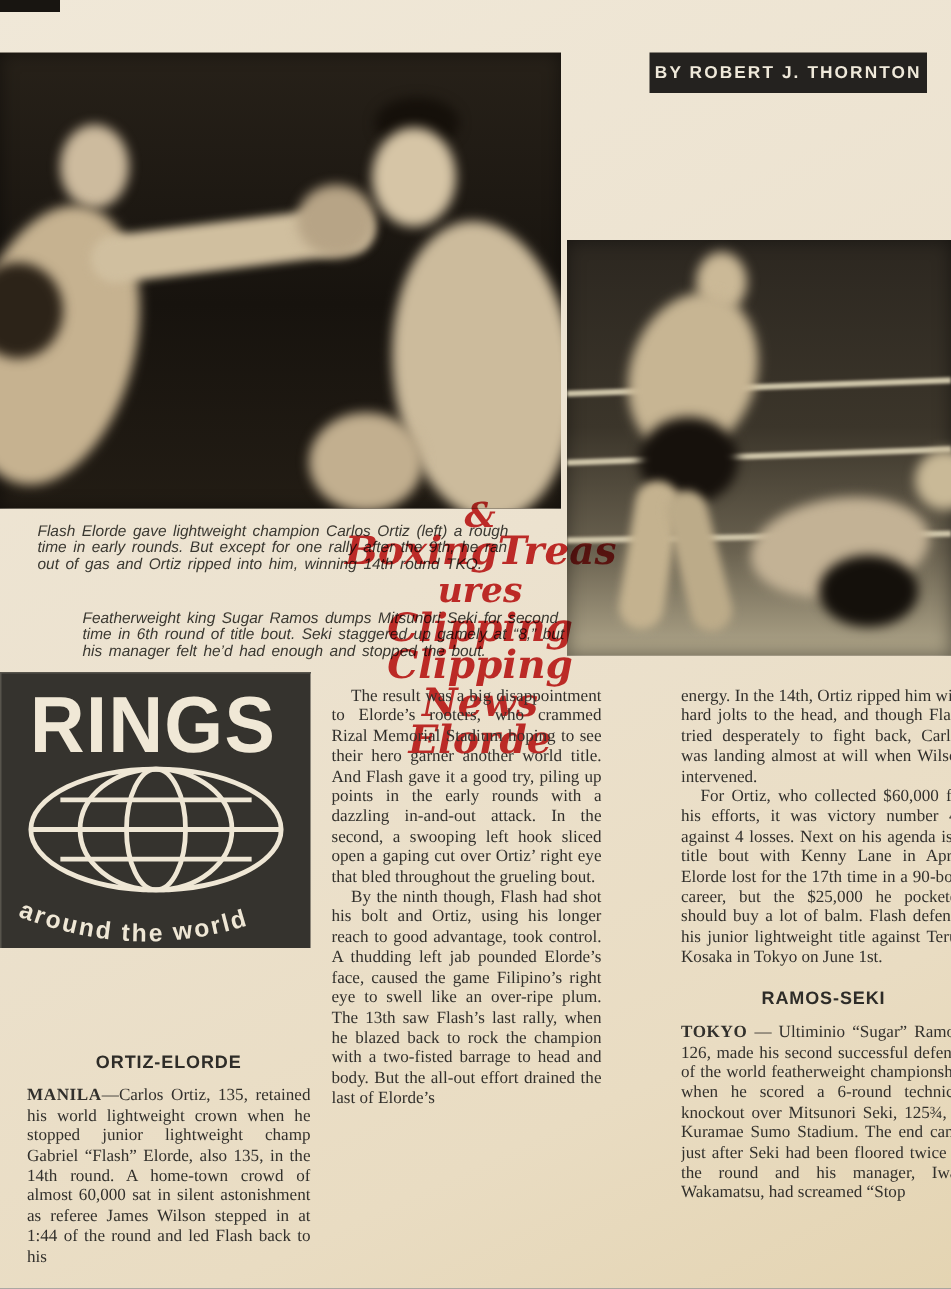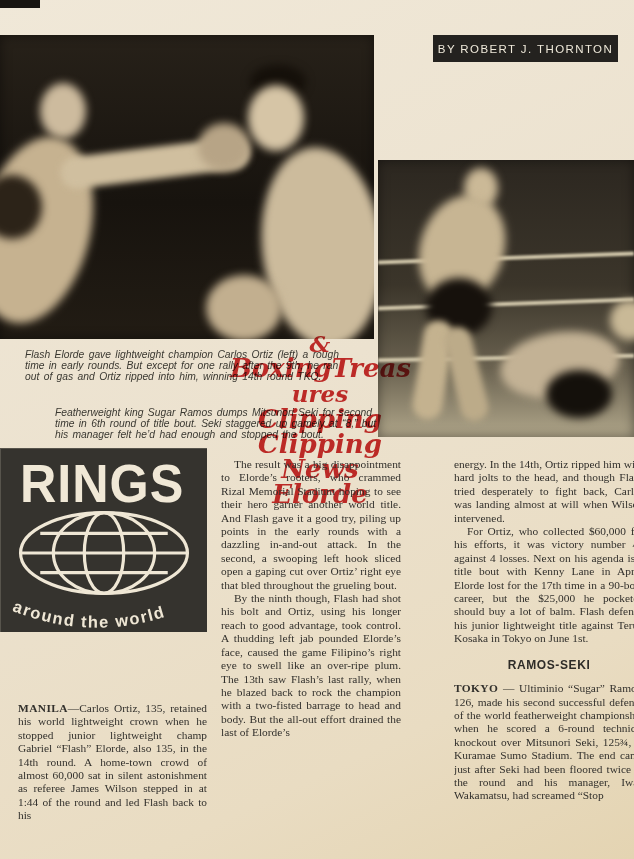--- a/index.html
+++ b/index.html
@@ -12,21 +12,21 @@
   
   .photo{position:absolute;overflow:hidden;box-shadow:inset 0 0 12px rgba(0,0,0,.45);}
   .photo .blob{position:absolute;filter:blur(4px);border-radius:50%;}
   .photo .bar{position:absolute;filter:blur(3px);border-radius:18px;}
   #photo1{left:0;top:35px;width:374px;height:304px;background:linear-gradient(180deg,#272119 0%,#17130e 55%,#221c14 100%);}
   #photo2{left:378px;top:160px;width:256px;height:277px;background:linear-gradient(180deg,#2c2720 0%,#3b352a 45%,#6a6250 75%,#b0a68a 100%);}
   .rope{position:absolute;height:4px;background:#cfc5a9;filter:blur(1px);}
   
   .byline{
     position:absolute;left:433px;top:35px;width:185px;height:27px;background:#24221f;
-    color:#efe9da;font-family:"Liberation Sans",sans-serif;font-weight:normal;font-size:11.5px;
+    color:#efe9da;font-family:"Liberation Sans",sans-serif;font-weight:bold;font-size:11.5px;
     letter-spacing:1.4px;display:flex;align-items:center;justify-content:center;
   }
   
   .caption{
     position:absolute;font-family:"Liberation Sans",sans-serif;font-weight:normal;font-style:italic;
     font-size:10.3px;line-height:11px;color:#3a3831;word-spacing:1.5px;
   }
   #caption1{left:25px;top:349px;width:316px;}
   #caption2{left:55px;top:407px;width:322px;}
   
@@ -127,20 +127,21 @@
     </svg>
     <svg class="rings-arc" width="200" height="58" viewBox="0 0 200 58">
       <path id="arcpath" d="M 6 20 Q 100 58 194 14" fill="none" stroke="none"></path>
       <text font-family="Liberation Sans, sans-serif" font-weight="bold" font-size="16.5" fill="#efe7d5" letter-spacing="1.5">
         <textPath href="#arcpath" startOffset="1%">around  the  world</textPath>
       </text>
     </svg>
   </div>
 
   <div class="col" id="col1">
+    <div class="col-heading">ORTIZ-ELORDE</div>
     <p class="cont"><b class="lead">MANILA</b><span>—Carlos Ortiz, 135, retained his world lightweight crown when he stopped junior lightweight champ Gabriel “Flash” Elorde, also 135, in the 14th round. A home-town crowd of almost 60,000 sat in silent astonishment as referee James Wilson stepped in at 1:44 of the round and led Flash back to his</span></p>
   </div>
 
   <div class="col" id="col2">
     <p class="indent">The result was a big disappointment to Elorde’s rooters, who crammed Rizal Memorial Stadium hoping to see their hero garner another world title. And Flash gave it a good try, piling up points in the early rounds with a dazzling in-and-out attack. In the second, a swooping left hook sliced open a gaping cut over Ortiz’ right eye that bled throughout the grueling bout.</p>
     <p class="indent">By the ninth though, Flash had shot his bolt and Ortiz, using his longer reach to good advantage, took control. A thudding left jab pounded Elorde’s face, caused the game Filipino’s right eye to swell like an over-ripe plum. The 13th saw Flash’s last rally, when he blazed back to rock the champion with a two-fisted barrage to head and body. But the all-out effort drained the last of Elorde’s</p>
   </div>
 
   <div class="col" id="col3">
     <p class="cont">energy. In the 14th, Ortiz ripped him with hard jolts to the head, and though Flash tried desperately to fight back, Carlos was landing almost at will when Wilson intervened.</p>

